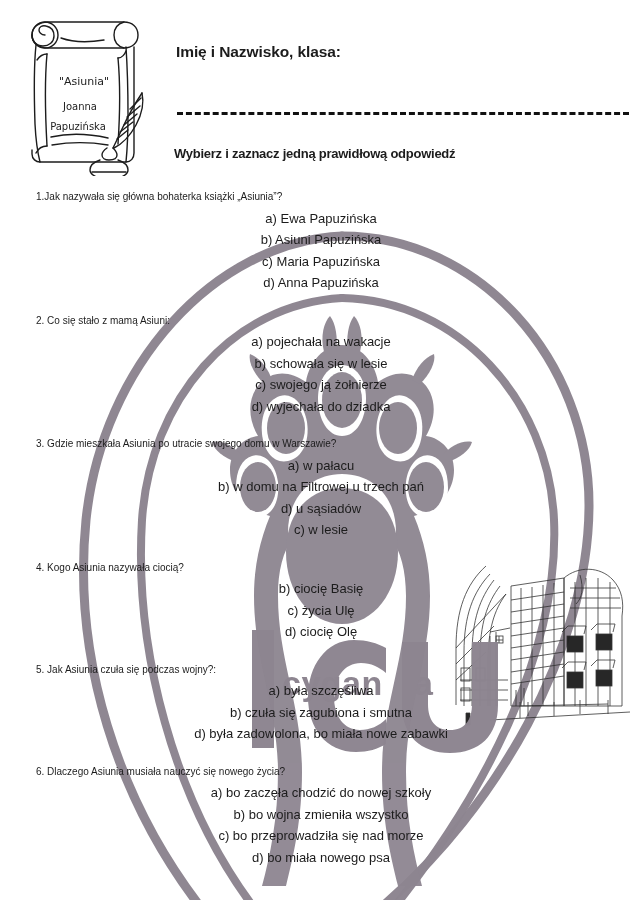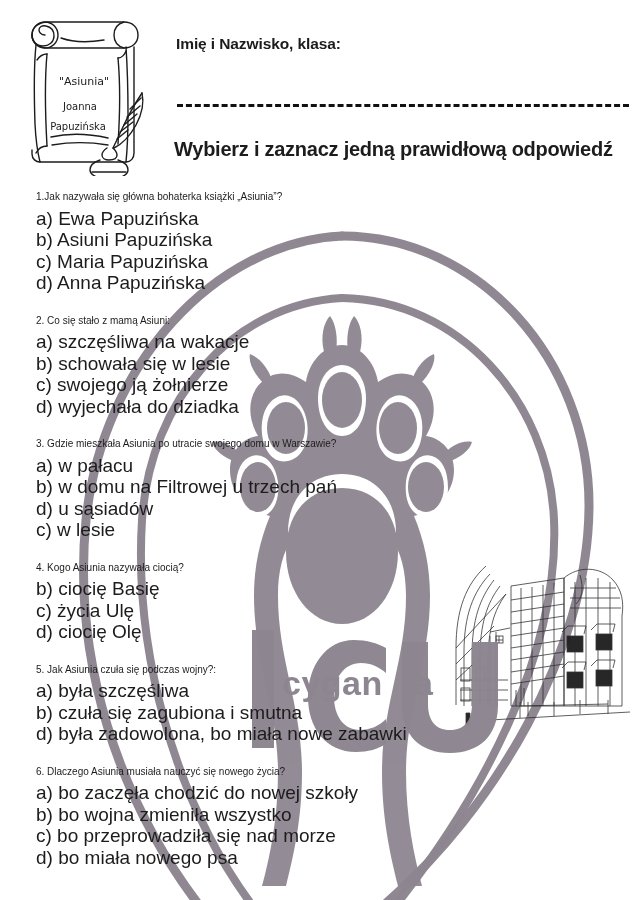--- a/index.html
+++ b/index.html
@@ -51,21 +51,21 @@
     left: 14px;
     top: 14px;
     width: 140px;
     height: 162px;
   }
   #scroll-illustration svg { display: block; }
 
   #header-texts {
     position: absolute;
     left: 176px;
-    top: 8px;
+    top: 16px;
     width: 460px;
     height: 178px;
   }
   #name-class-label {
     position: absolute;
     left: 0;
     top: 27px;
     font-size: 15.5px;
     font-weight: bold;
     letter-spacing: -0.1px;
@@ -76,21 +76,21 @@
     left: 1px;
     top: 96px;
     width: 452px;
     height: 0;
     border-top: 3.5px dashed #111111;
   }
   #instruction-heading {
     position: absolute;
     left: -2px;
     top: 130px;
-    font-size: 20px;
+    font-size: 13px;
     font-weight: bold;
     letter-spacing: -0.25px;
     white-space: nowrap;
   }
 
   
   #quiz {
     position: absolute;
     left: 36px;
     top: 186px;
@@ -98,23 +98,24 @@
   }
   .question-block {
     margin-bottom: 16px;
   }
   .question-text {
     font-size: 10px;
     line-height: 21.5px;
     white-space: nowrap;
   }
   .option {
-    font-size: 19px;
+    font-size: 13px;
     line-height: 21.5px;
     white-space: nowrap;
+    text-align: center;
   }
 </style>
 </head>
 <body>
 
 <div id="page">
 
   <div id="watermark-layer">
     <svg width="636" height="900" viewBox="0 0 636 900" xmlns="http://www.w3.org/2000/svg">
       <defs>
@@ -313,21 +314,21 @@
     <div id="quiz">
         <div class="question-block">
           <div class="question-text">1.Jak nazywała się główna bohaterka książki „Asiunia”?</div>
           <div class="option">a) Ewa Papuzińska</div>
           <div class="option">b) Asiuni Papuzińska</div>
           <div class="option">c) Maria Papuzińska</div>
           <div class="option">d) Anna Papuzińska</div>
         </div>
         <div class="question-block">
           <div class="question-text">2. Co się stało z mamą Asiuni:</div>
-          <div class="option">a) szczęśliwa na wakacje</div>
+          <div class="option">a) pojechała na wakacje</div>
           <div class="option">b) schowała się w lesie</div>
           <div class="option">c)  swojego ją żołnierze</div>
           <div class="option">d) wyjechała do dziadka</div>
         </div>
         <div class="question-block">
           <div class="question-text">3. Gdzie mieszkała Asiunia po utracie swojego domu w Warszawie?</div>
           <div class="option">a) w pałacu</div>
           <div class="option">b) w domu na Filtrowej u trzech pań</div>
           <div class="option">d) u sąsiadów</div>
           <div class="option">c) w lesie</div>

